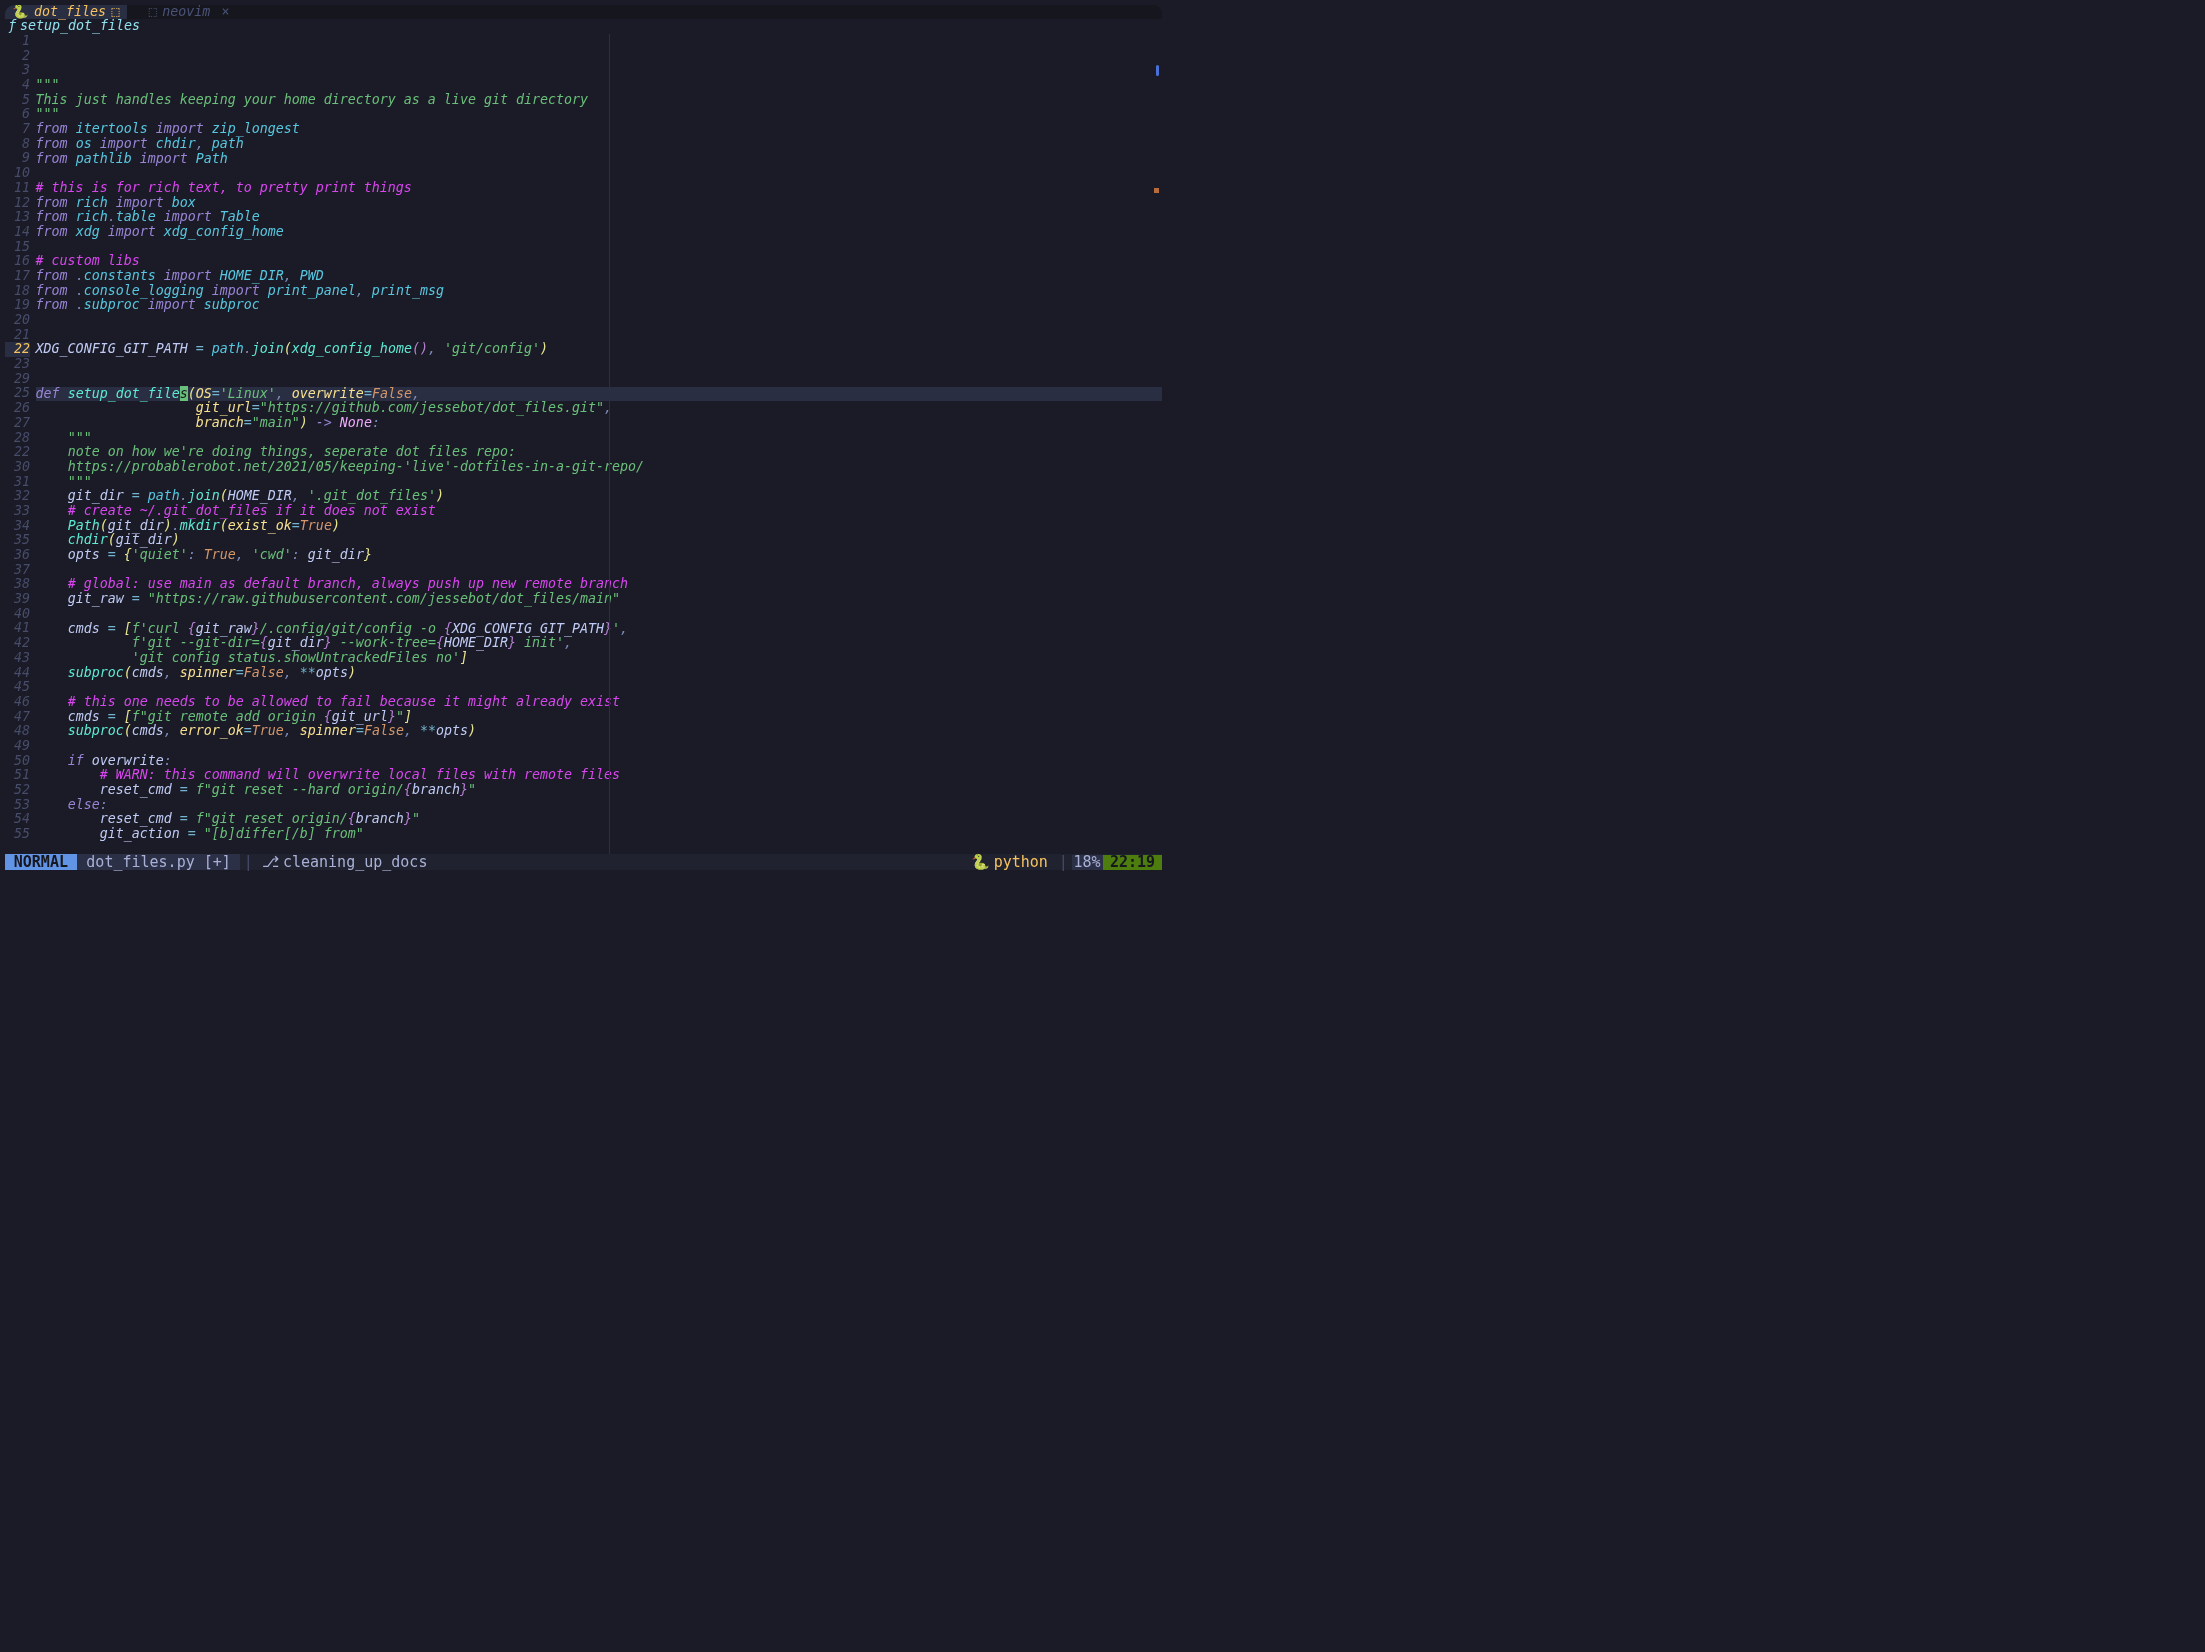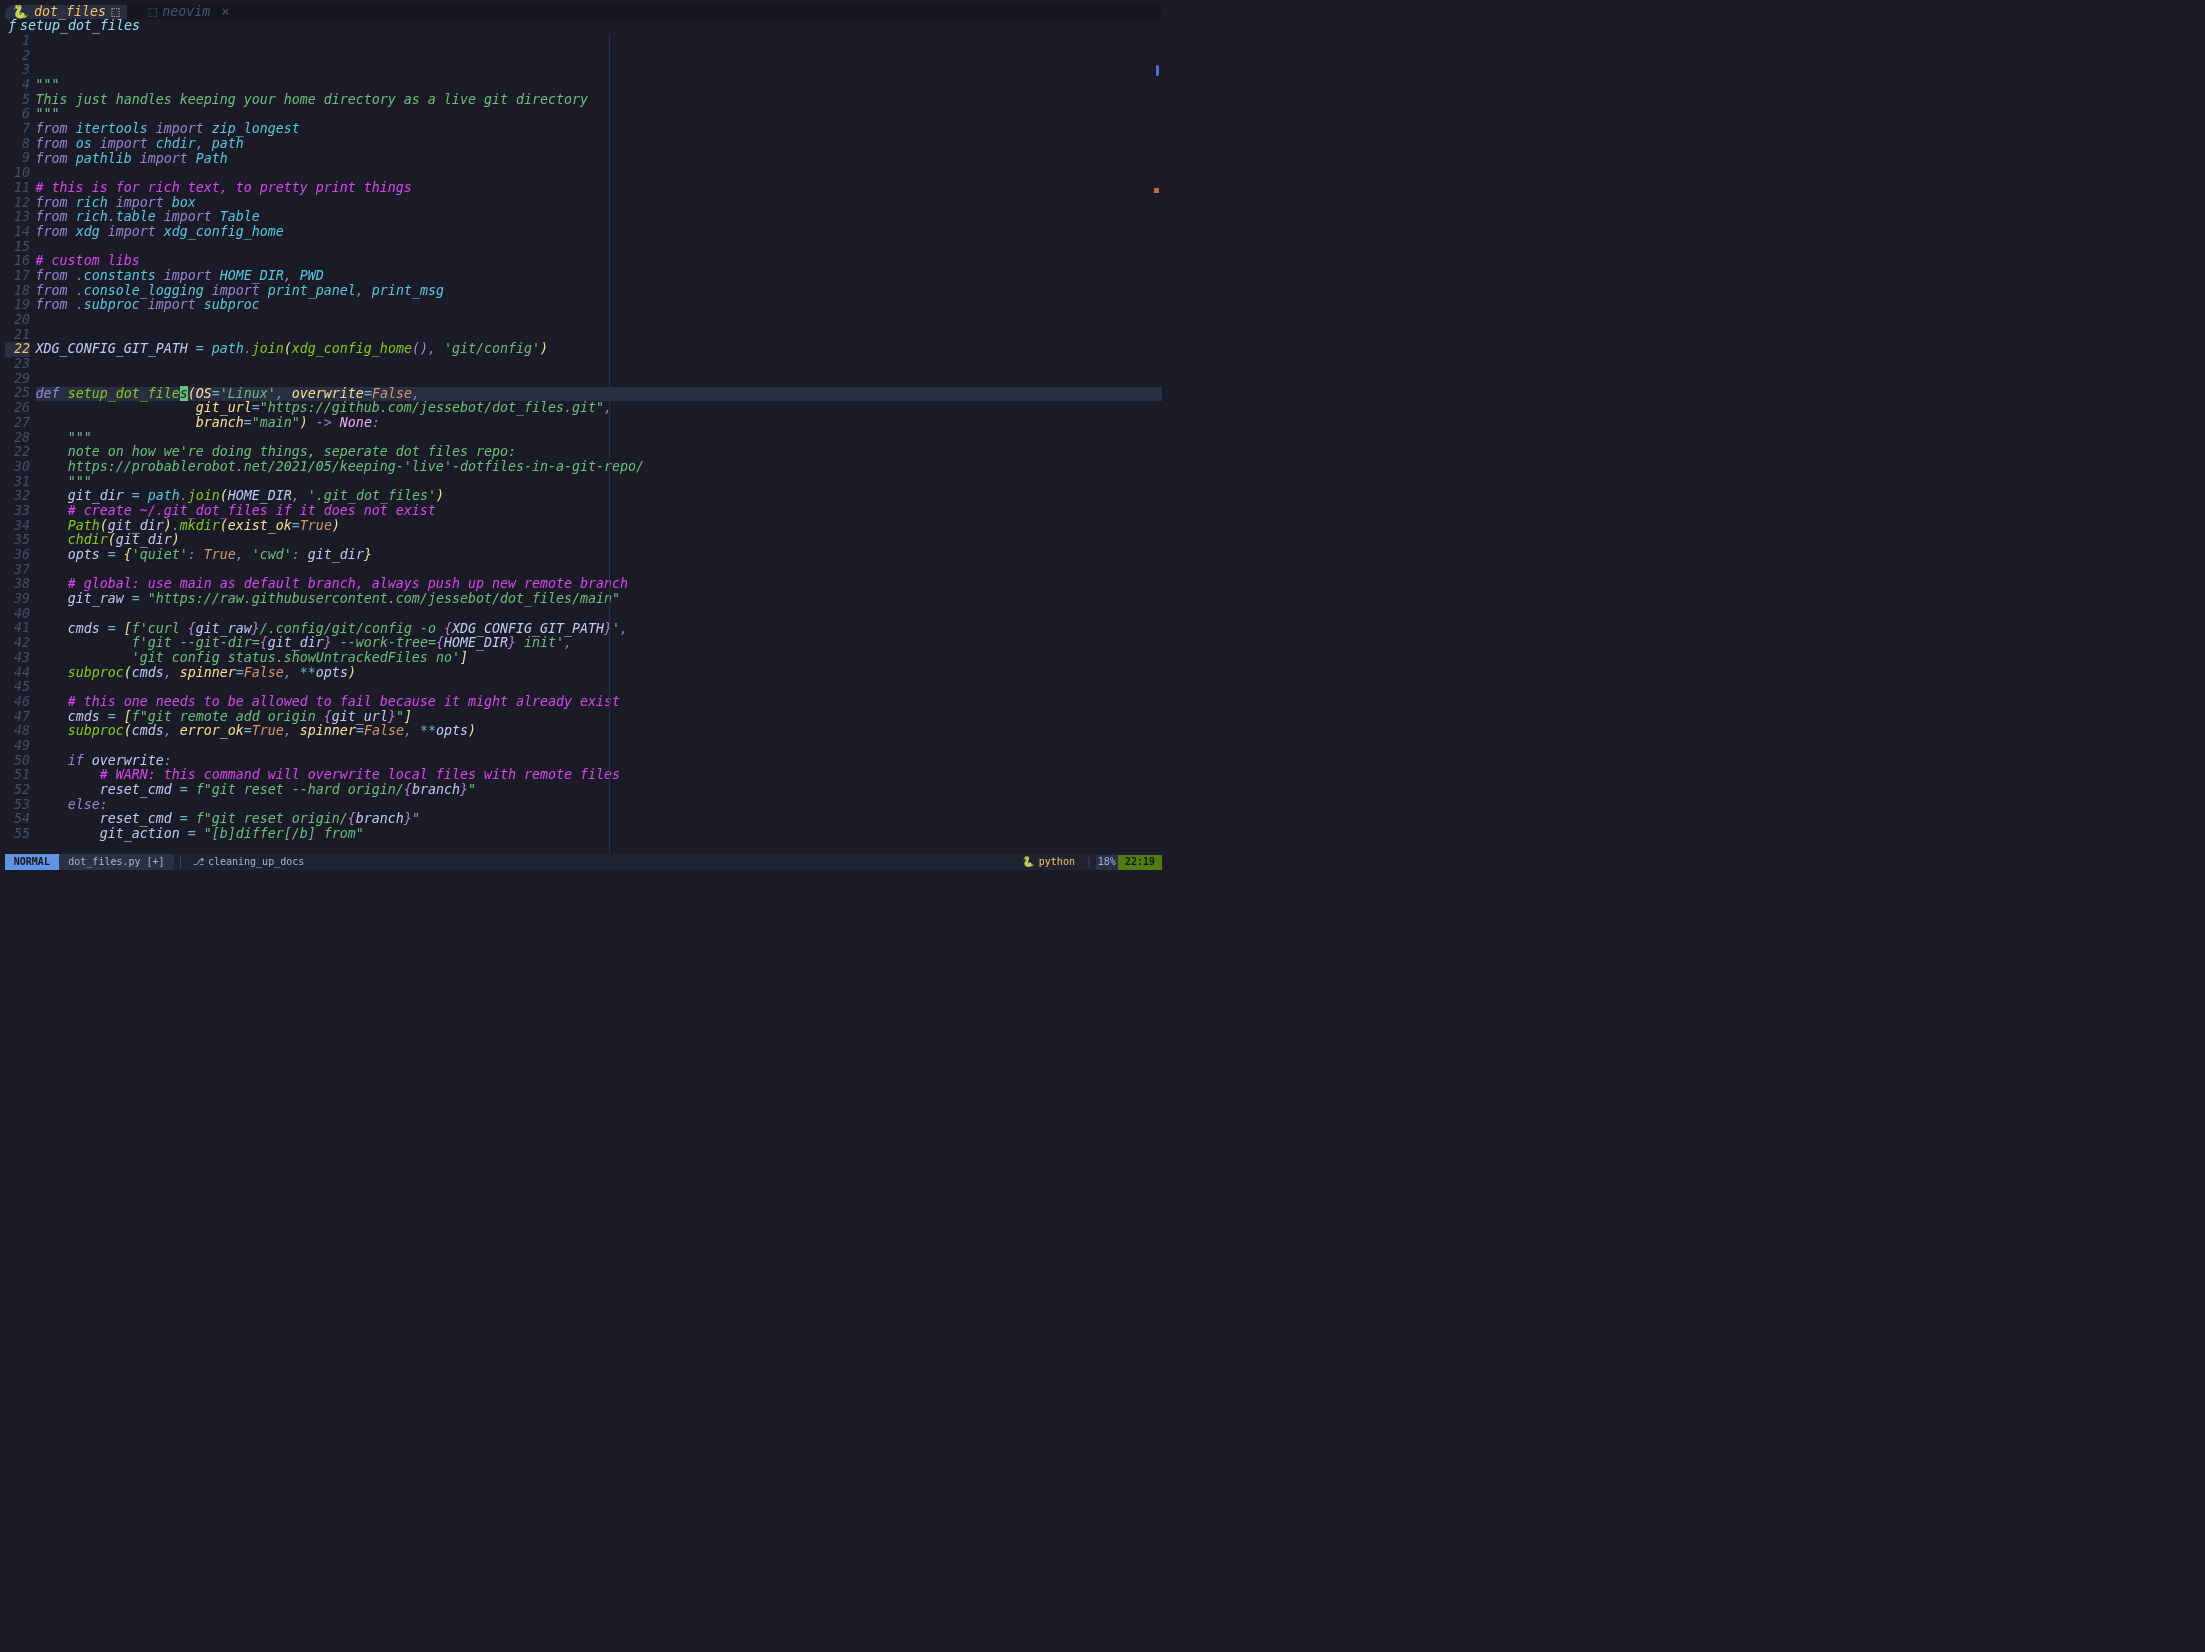--- a/index.html
+++ b/index.html
@@ -99,21 +99,21 @@
   height: 5.5px;
   background: #b86b3a;
 }
 .cursor-cell {
   background: #6abf7a;
   color: #16161e;
 }
 
 .kw { color: #9a84d6; } 
 .mod { color: #57c7e0; text-align: right; } 
-.fn { color: #84cc16; font-style: italic; } 
+.fn { color: #5eead4; font-style: italic; } 
 .str { color: #6abf7a; } 
 .cmt { color: #d946ef; } 
 .op { color: #72b3d0; }
 .builtin { color: #d4966a; }
 .punct { color: #7e89b8; }
 .bracket1 { color: #e6e690; }
 .bracket2 { color: #b57fd4; }
 .param { color: #f7e090; }
 .none { color: #f0abfc; }
 .eq { color: #72b3d0; }
@@ -122,21 +122,21 @@
 
 .statusline {
   position: absolute;
   bottom: 4.6px;
   left: 4.6px;
   right: 4.6px;
   height: 16.5px;
   background: #20222f;
   display: flex;
   align-items: center;
-  font-size: 10px;
+  font-size: 15px;
   font-style: normal;
 }
 .pill {
   padding: 0 9.2px;
   height: 100%;
   display: flex;
   align-items: center;
 }
 .mode { background: #6294e6; color: #16161e; font-weight: bold; }
 .file { background: #2c3047; color: #a9b1d6; }

